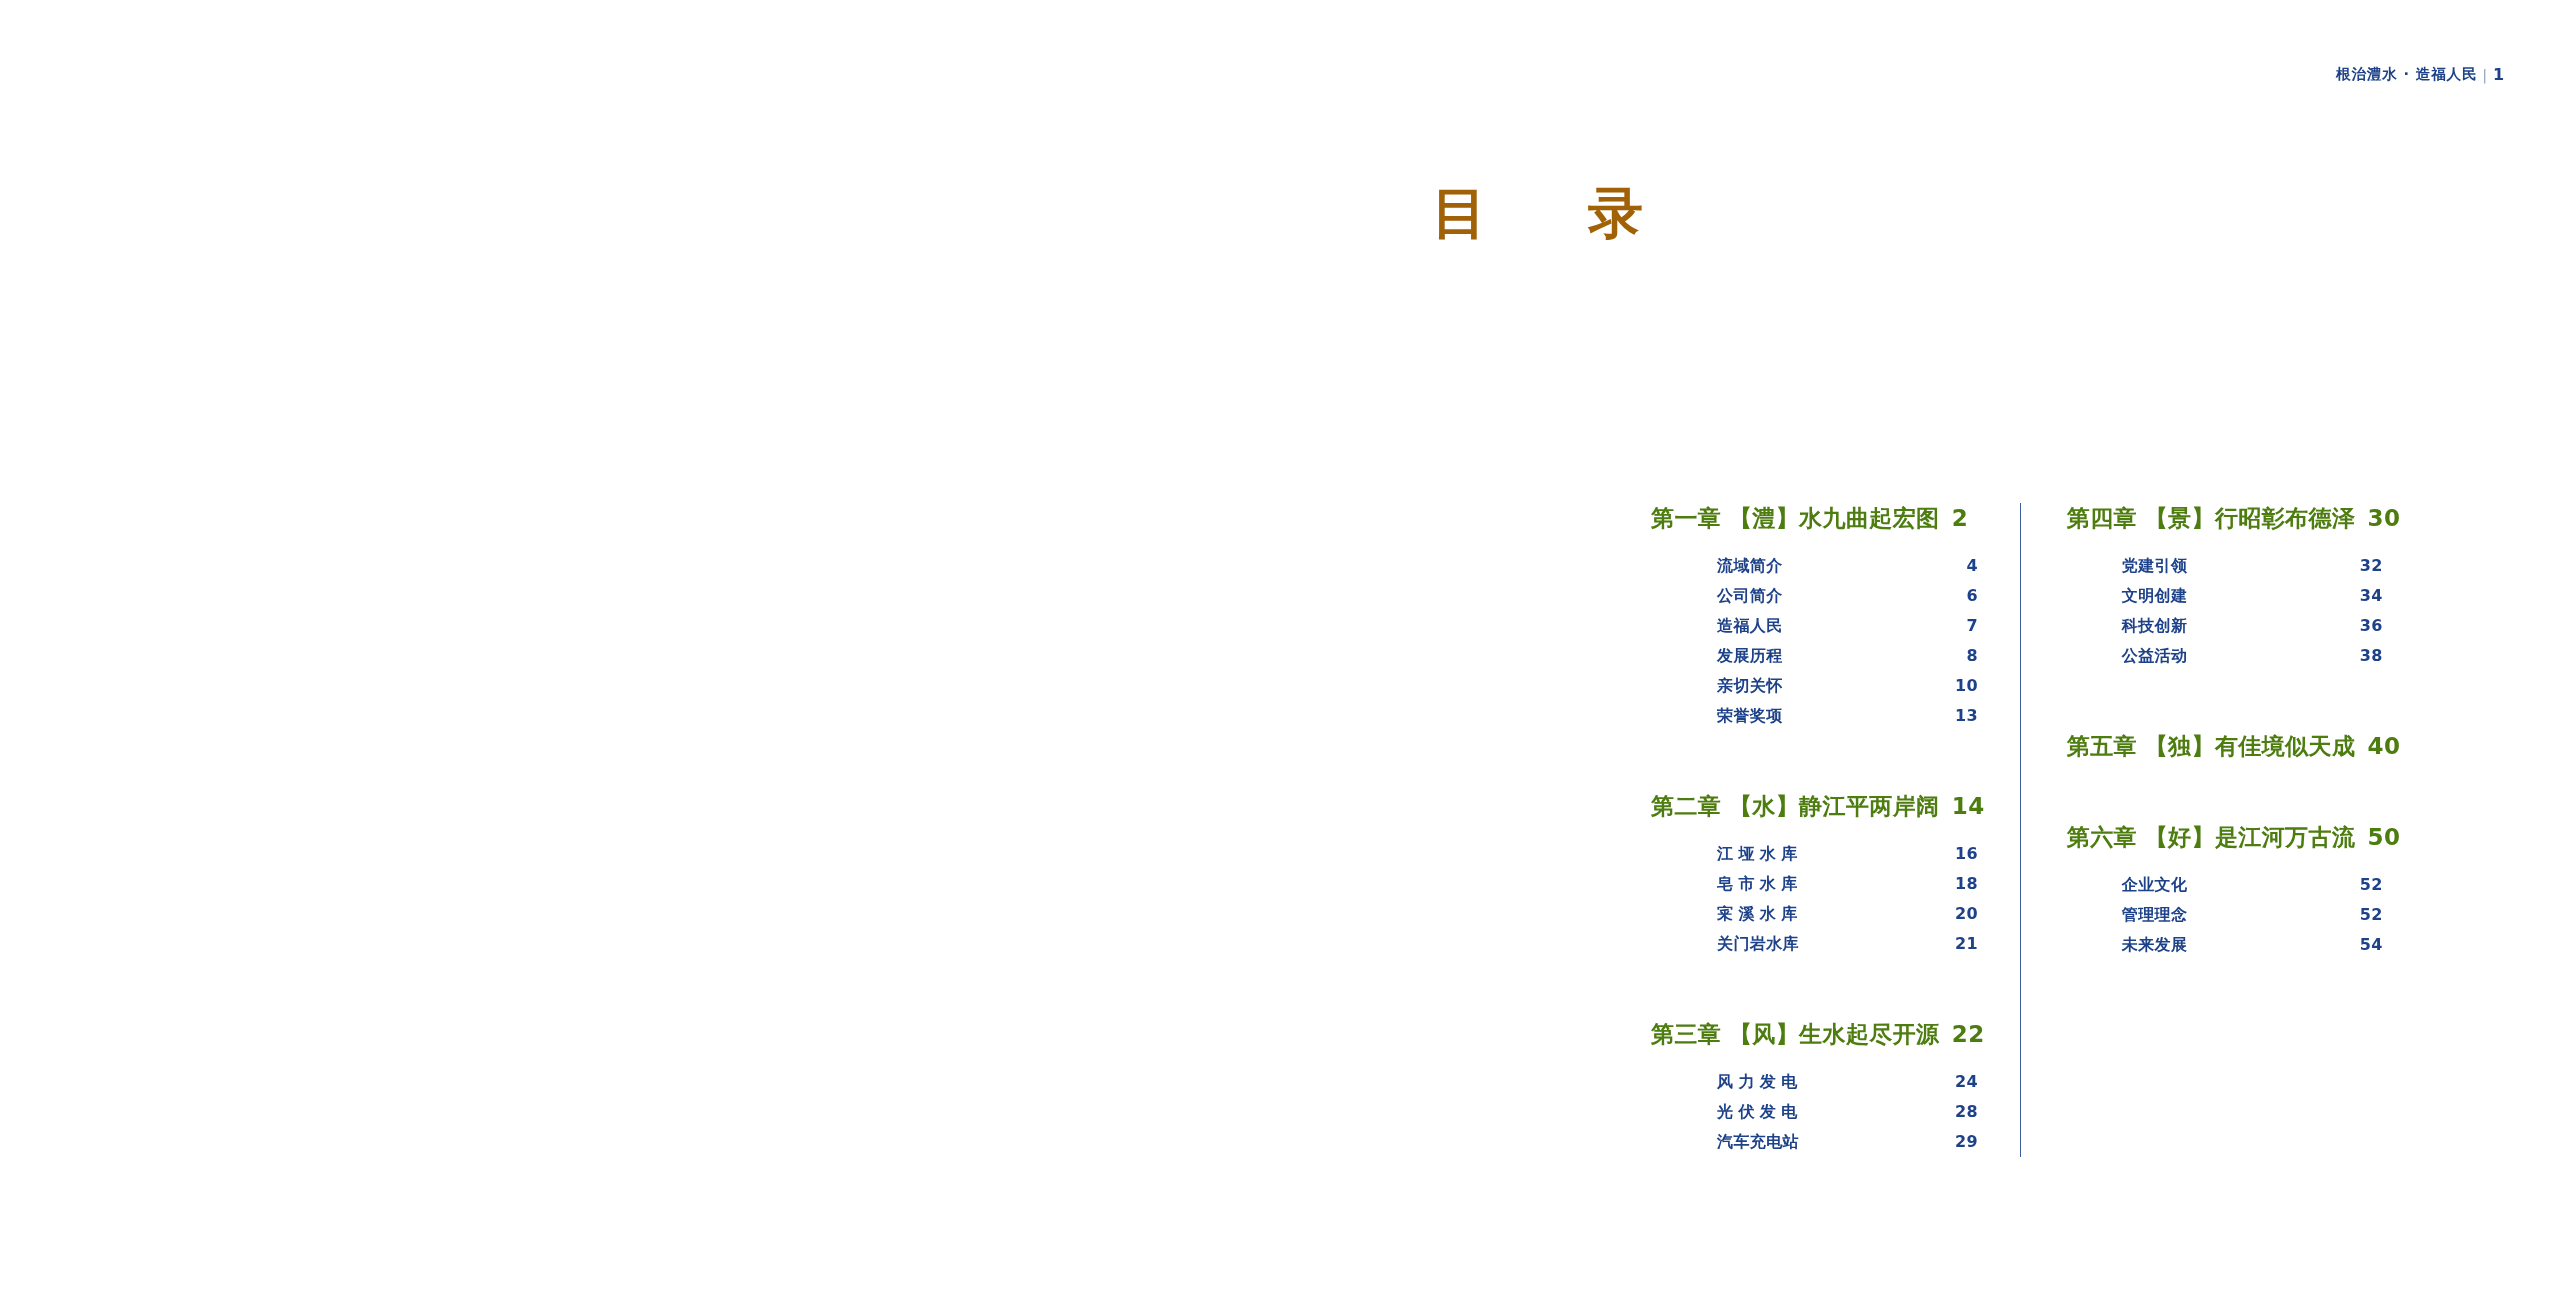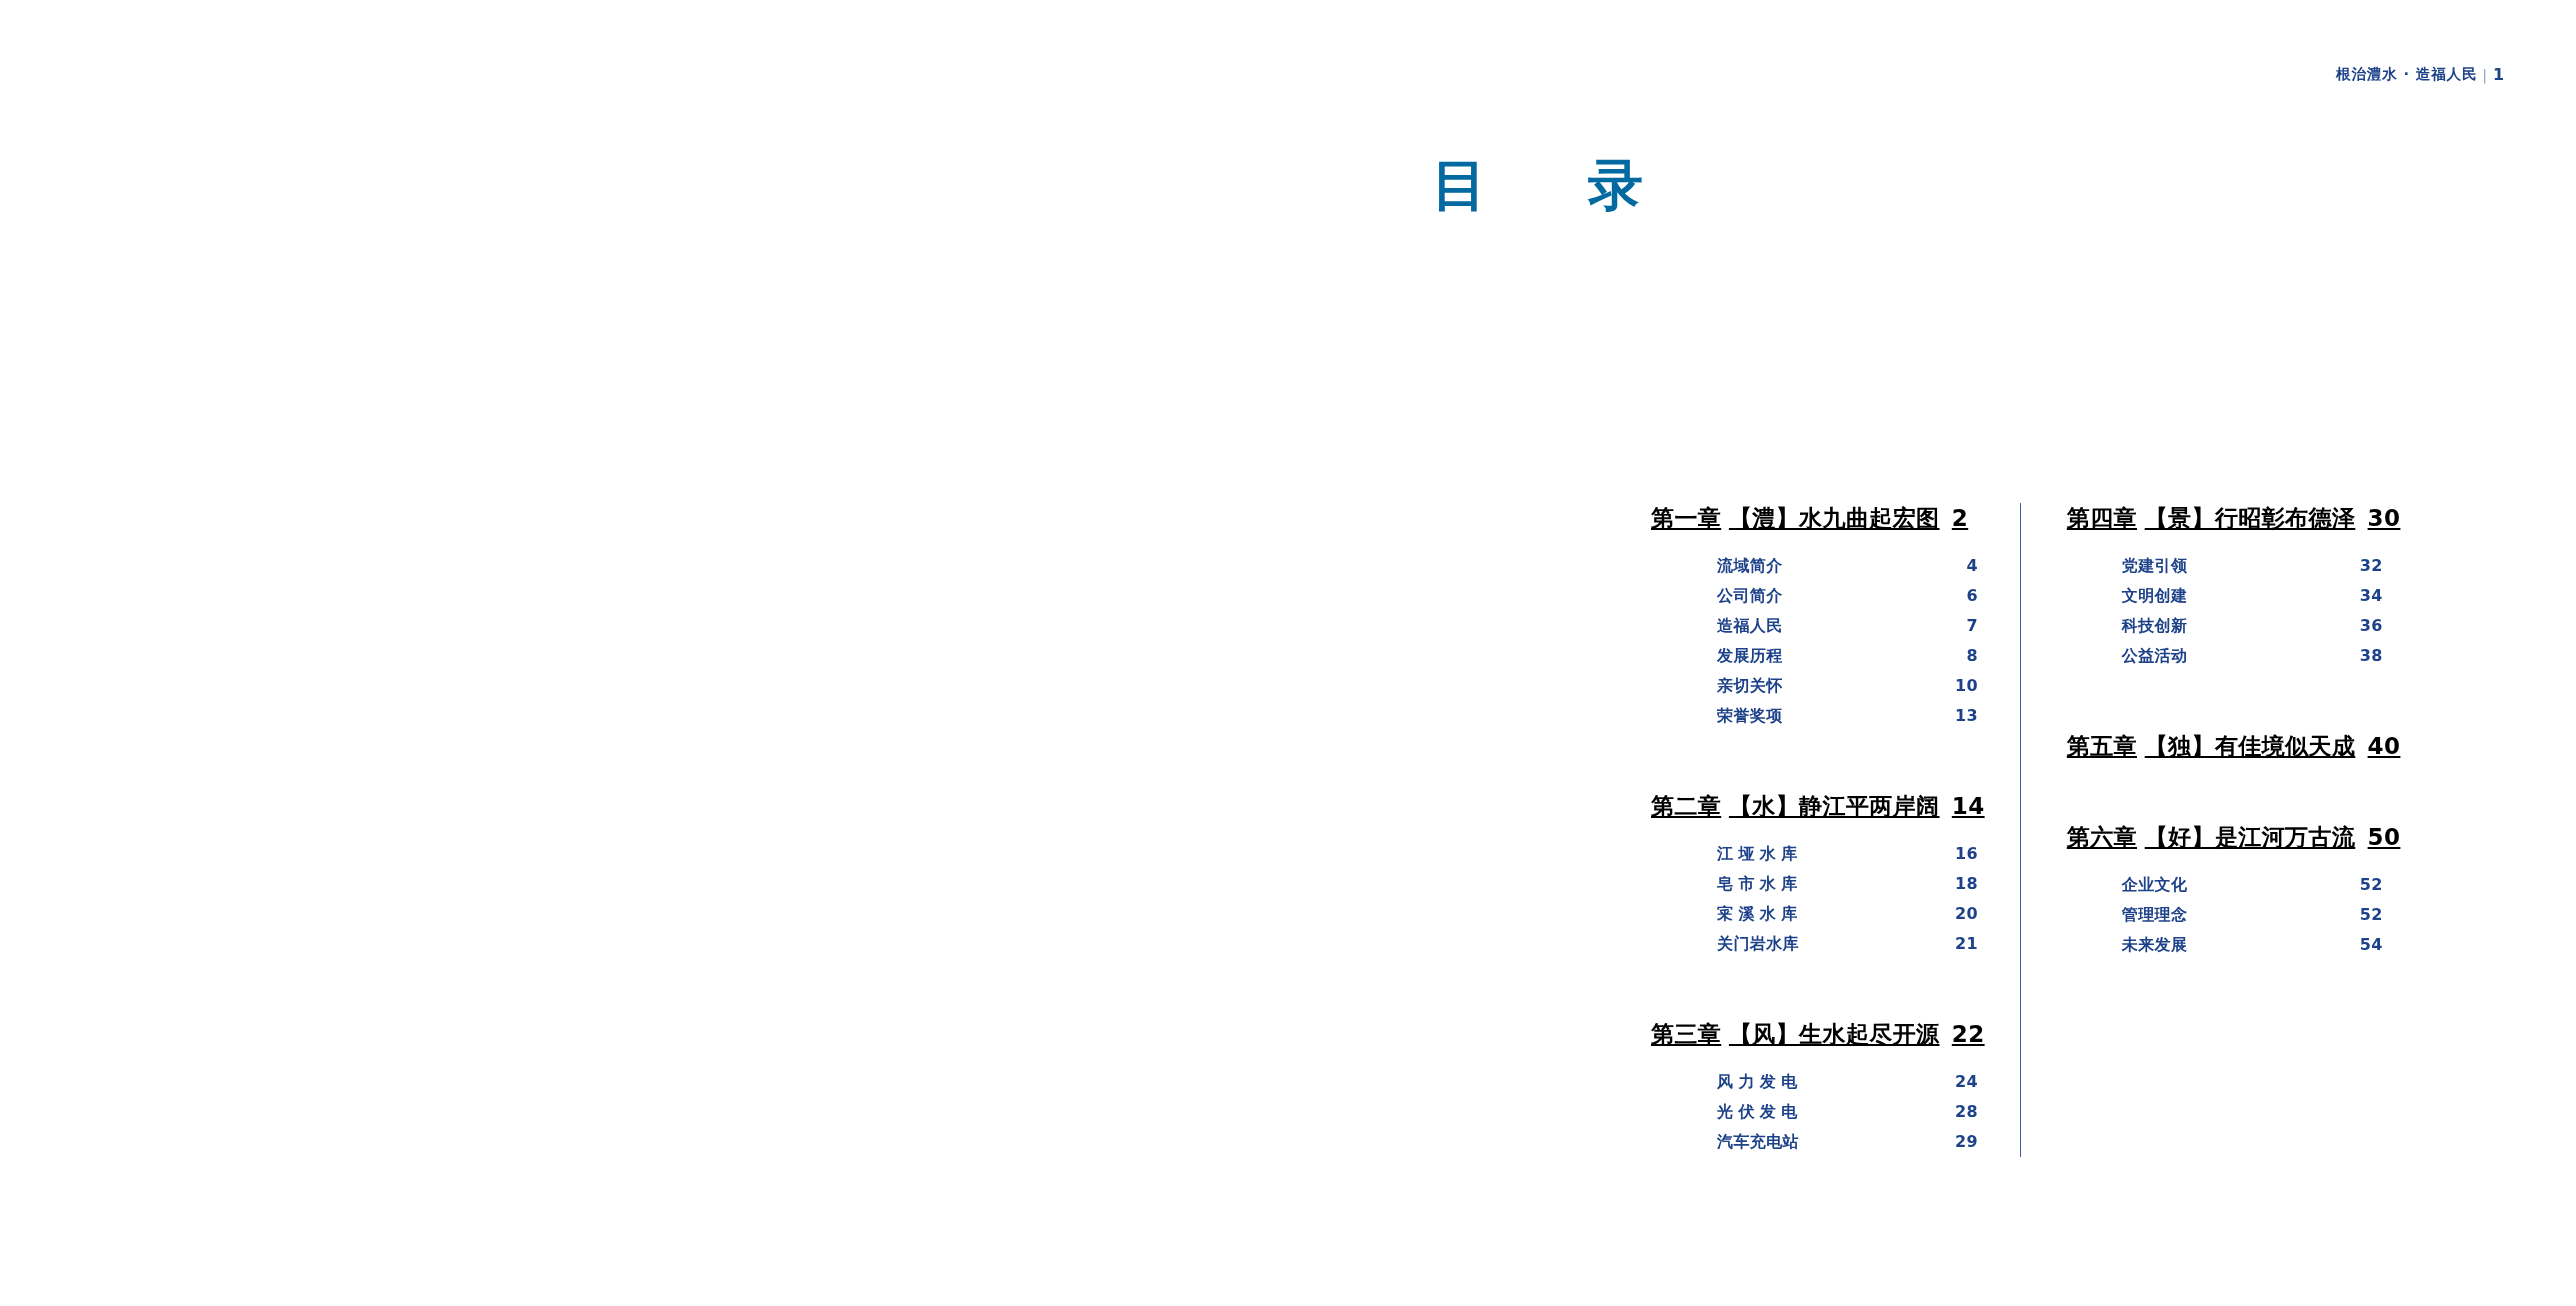--- a/index.html
+++ b/index.html
@@ -41,26 +41,26 @@
     color: #8fa4c7;
     font-weight: 400;
   }
   .header-running .pagenum {
     font-size: 16px;
     font-weight: 700;
   }
 
   .toc-title {
     position: absolute;
-    top: 149px;
+    top: 177px;
     left: 1432px;
     font-size: 55px;
     font-weight: 800;
     letter-spacing: 23px;
-    color: #0369a1;
+    color: #a16207;
     font-family: "DejaVu Sans", "Liberation Sans", sans-serif;
   }
 
   .toc-columns {
     position: absolute;
     top: 503px;
     left: 1651px;
     display: flex;
     align-items: flex-start;
   }
@@ -86,25 +86,24 @@
   }
   .chapter:last-child {
     margin-bottom: 0;
   }
 
   .chapter-head {
     display: flex;
     align-items: baseline;
     font-size: 23px;
     font-weight: 800;
-    color: #000000;
+    color: #4d7c0f;
     letter-spacing: 0.4px;
     white-space: nowrap;
     margin-bottom: 17px;
-    text-decoration: underline;
   }
   .chapter-head .ch-label {
     margin-right: 7.7px;
   }
   .chapter-head .ch-name {
     flex: 0 0 auto;
   }
   .chapter-head .ch-page {
     margin-left: 12.3px;
     font-size: 23px;

